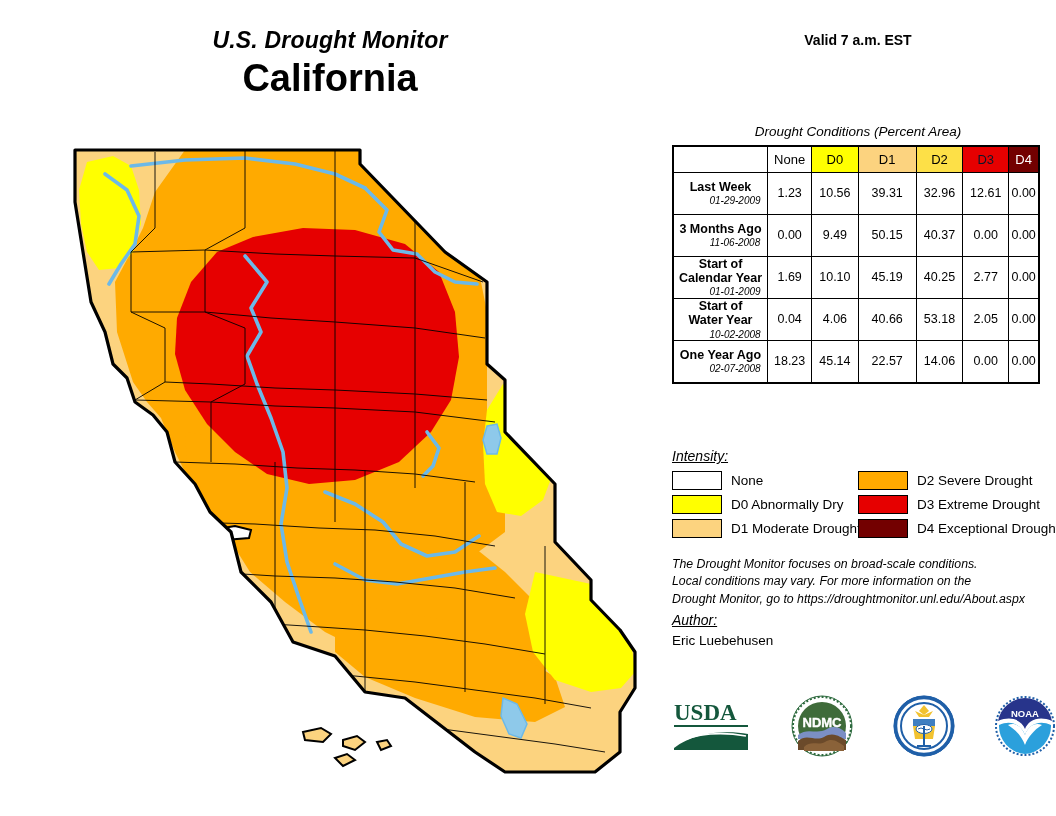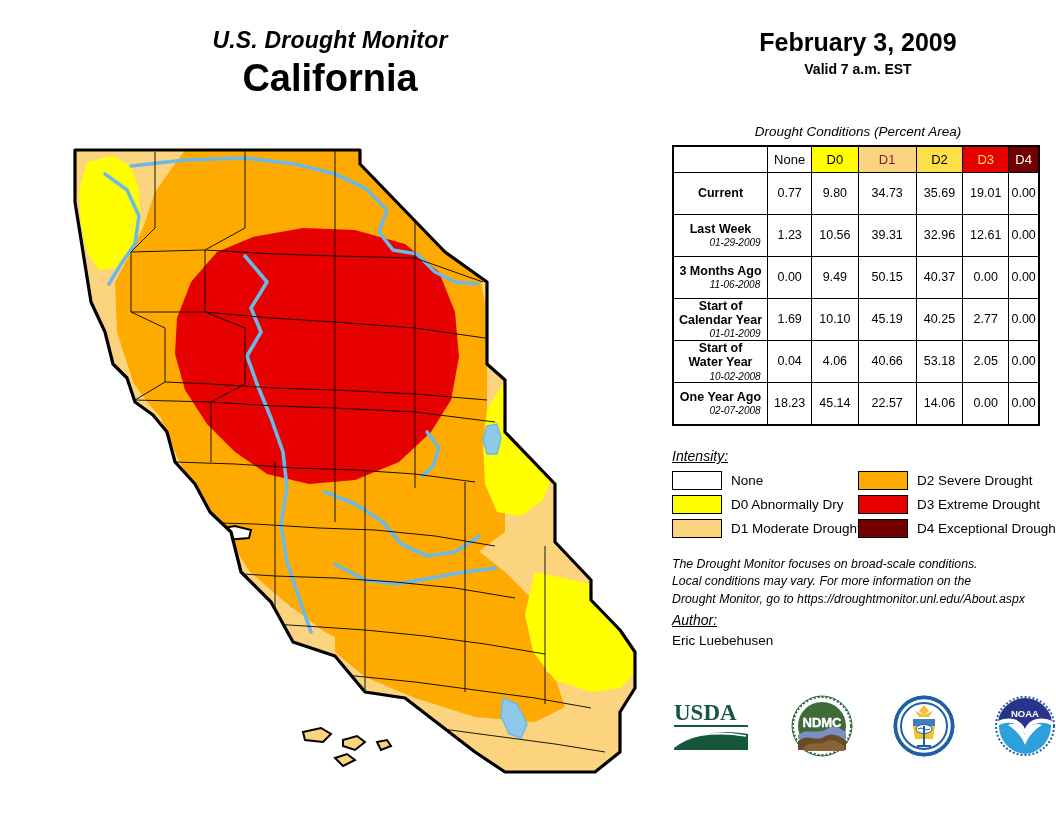--- a/index.html
+++ b/index.html
@@ -53,23 +53,23 @@
     border:1px solid #000;
     text-align:center;
     vertical-align:middle;
     font-size:12.5px;
     padding:0;
   }
   #drought-table thead th { height:26px; font-weight:normal; font-size:13px; }
   #drought-table thead th.corner { border:none; background:#fff; }
   th.h-none { background:#ffffff; color:#000; width:44px; }
   th.h-d0   { background:#ffff00; color:#000; width:46px; }
-  th.h-d1   { background:#fcd37f; color:#7f1d1d; width:58px; }
+  th.h-d1   { background:#fcd37f; color:#000000; width:58px; }
   th.h-d2   { background:#fde047; color:#000; width:46px; }
-  th.h-d3   { background:#e60000; color:#fde047; width:46px; }
+  th.h-d3   { background:#e60000; color:#0f172a; width:46px; }
   th.h-d4   { background:#730000; color:#fff; width:30px; }
   td.row-label {
     width:94px; text-align:center;
     font-weight:bold; font-size:12.5px; line-height:1.15;
     padding:5px 3px;
   }
   td.row-label .sub {
     display:block; font-weight:normal; font-style:italic;
     font-size:10px; margin-top:1px;padding-left:29px;
   }
@@ -210,49 +210,39 @@
         <path d="M342,610 L352,608 L356,614 L346,618 Z"></path>
         <path d="M300,626 L312,622 L320,628 L308,634 Z"></path>
       </g>
     </svg>
   </div>
 </div>
 
 <div id="data-panel">
 
   <div id="date-block">
-    <div id="date-main">February 3, 2009</div>
     <div id="date-valid">Valid 7 a.m. EST</div>
   </div>
 
   <div id="table-caption">Drought Conditions (Percent Area)</div>
 
   <table id="drought-table">
     <thead>
       <tr>
         <th class="corner"></th>
         <th class="h-none">None</th>
         <th class="h-d0">D0</th>
         <th class="h-d1">D1</th>
         <th class="h-d2">D2</th>
         <th class="h-d3">D3</th>
         <th class="h-d4">D4</th>
       </tr>
     </thead>
     <tbody id="table-body">
         <tr>
-          <td class="row-label">Current</td>
-          <td class="val">0.77</td>
-          <td class="val">9.80</td>
-          <td class="val">34.73</td>
-          <td class="val">35.69</td>
-          <td class="val">19.01</td>
-          <td class="val">0.00</td>
-        </tr>
-        <tr>
           <td class="row-label">Last Week<span class="sub">01-29-2009</span></td>
           <td class="val">1.23</td>
           <td class="val">10.56</td>
           <td class="val">39.31</td>
           <td class="val">32.96</td>
           <td class="val">12.61</td>
           <td class="val">0.00</td>
         </tr>
         <tr>
           <td class="row-label">3 Months Ago<span class="sub">11-06-2008</span></td>

